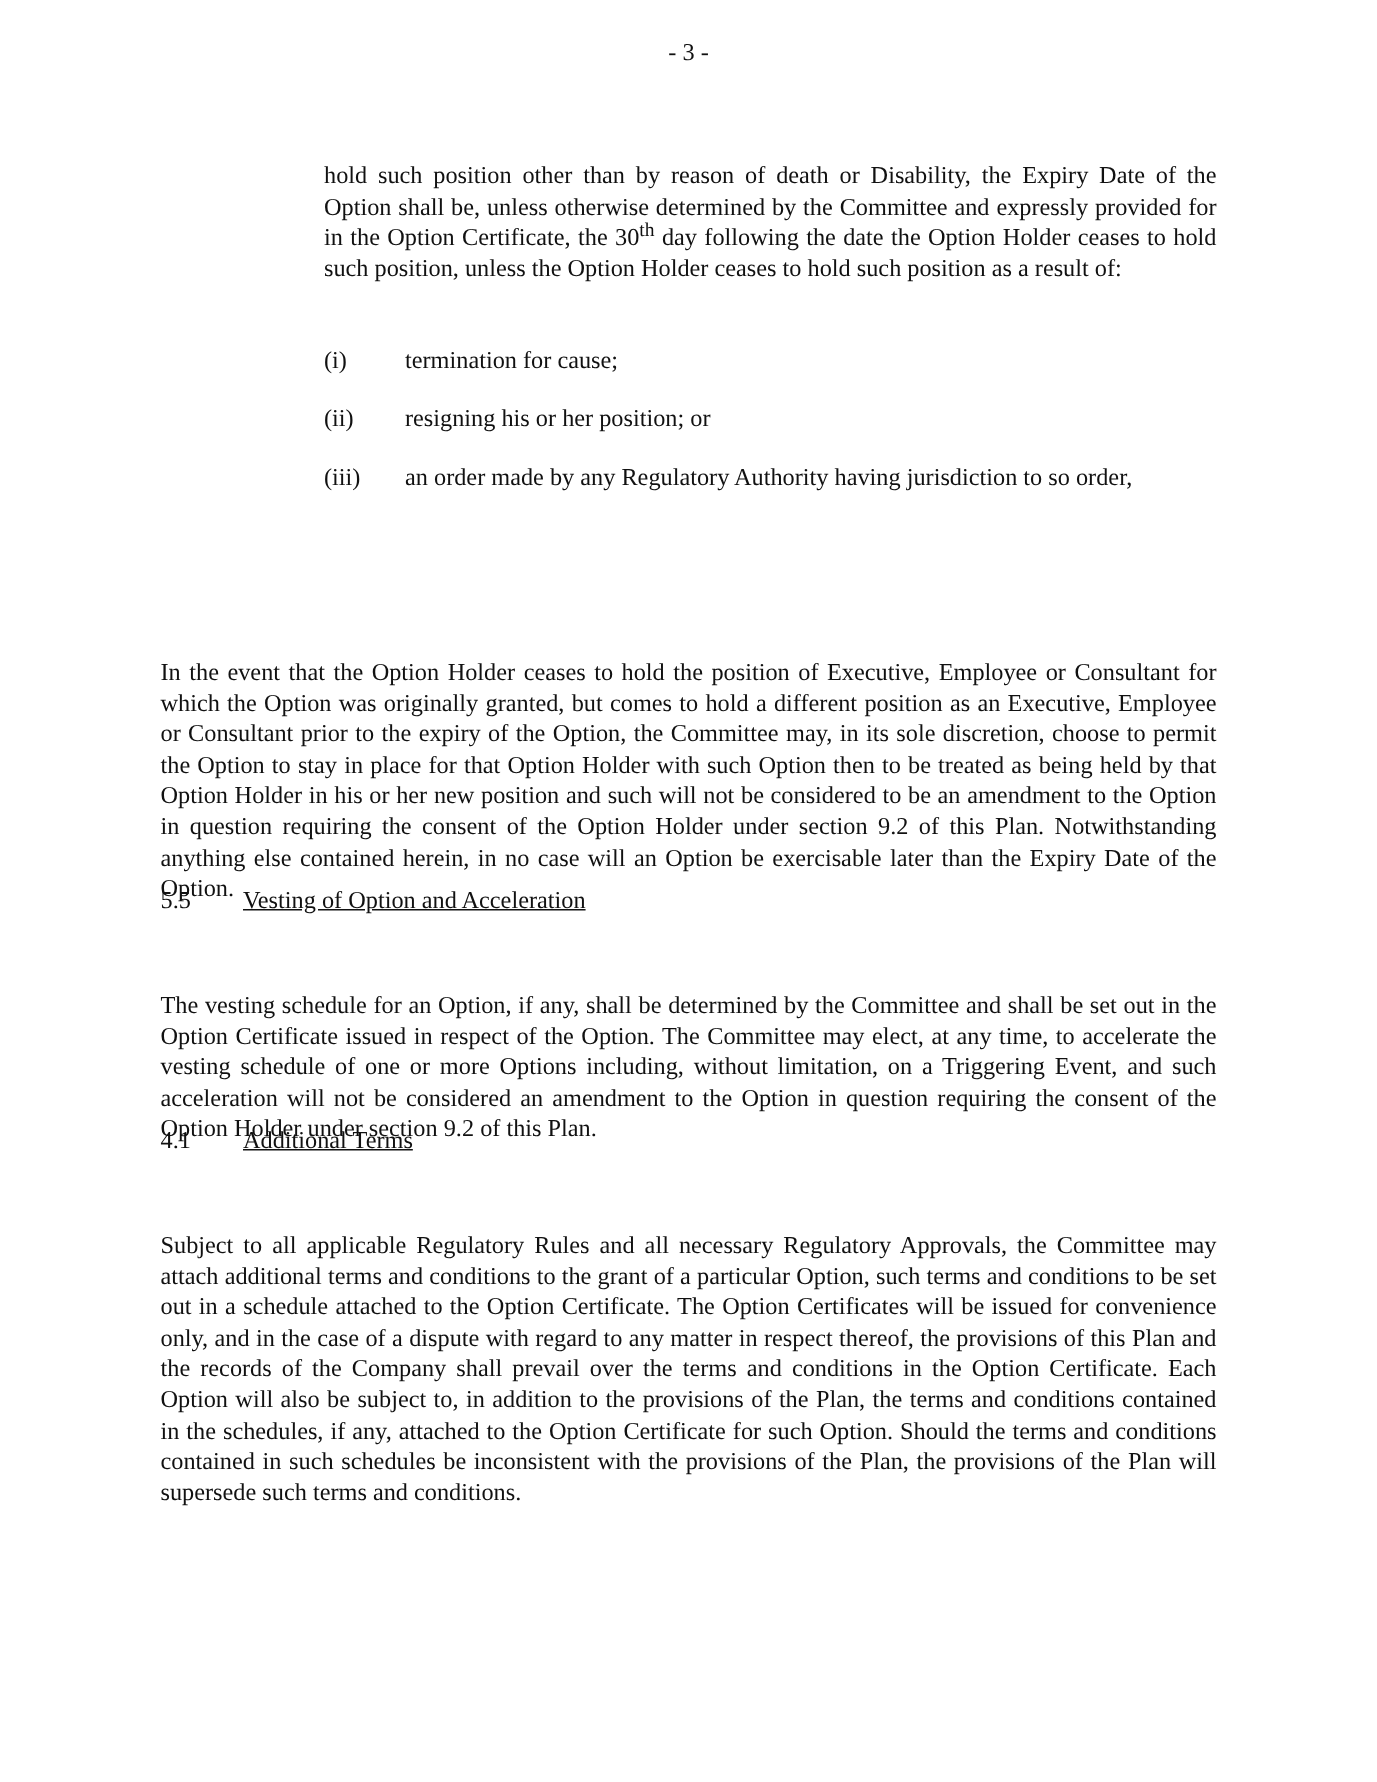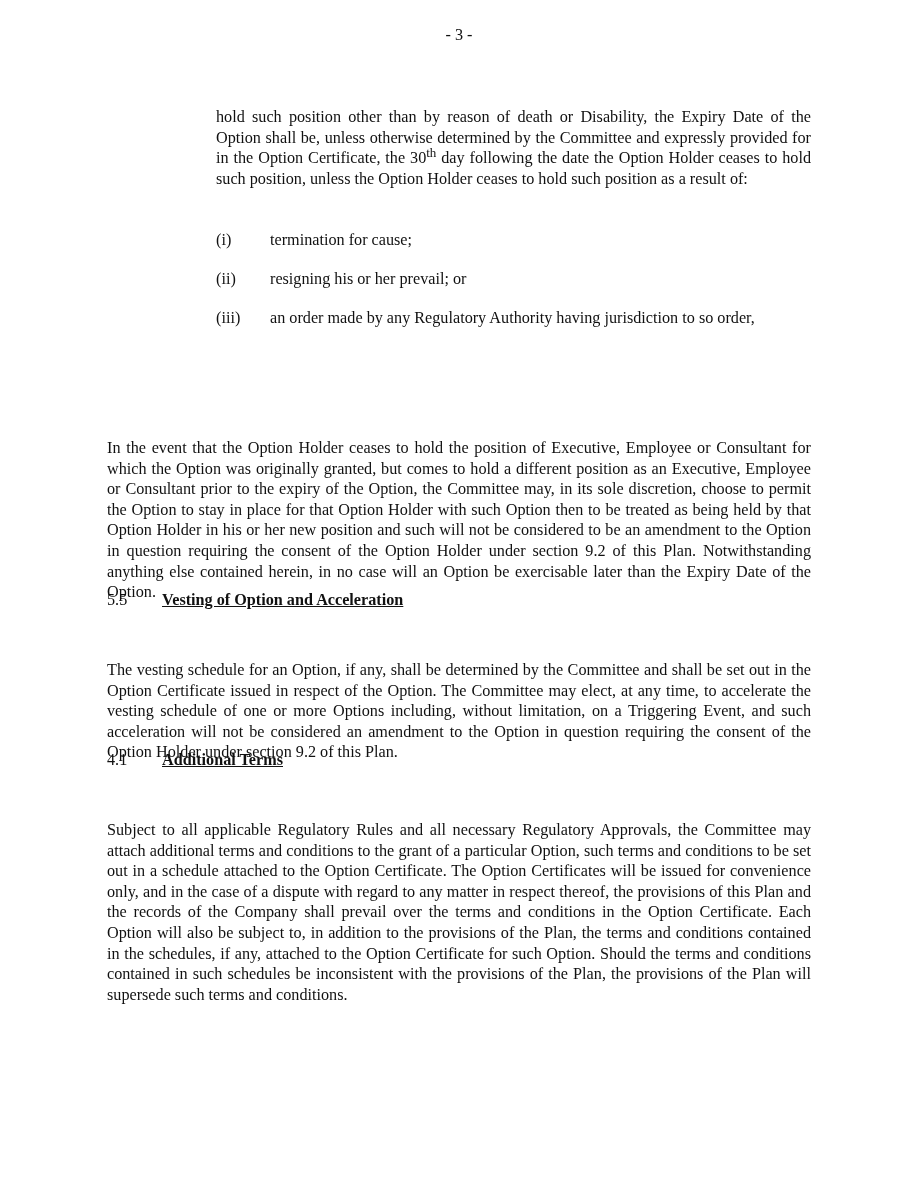--- a/index.html
+++ b/index.html
@@ -13,39 +13,39 @@
   .block { position: absolute; text-align: justify; }
   .block.last-left { text-align-last: left; }
   .indent1 { left: 216px; width: 595px; top: 107px; }
   .list { position: absolute; left: 216px; width: 600px; }
   .list .num { position: absolute; left: 0; }
   .list .txt { position: absolute; left: 54px; white-space: nowrap; }
   .indent2 { left: 162px; width: 649px; top: 346px; }
   .body { left: 107px; width: 704px; margin-top: 32px; }
   .heading { position: absolute; left: 107px; }
   .heading .hnum { position: absolute; left: 0; }
-  .heading .htitle { position: absolute; left: 55px; font-weight: bold; text-decoration: underline; white-space: nowrap; text-align: center; }
+  .heading .htitle { position: absolute; left: 55px; font-weight: normal; text-decoration: underline; white-space: nowrap; text-align: center; }
   sup { font-size: 13px; line-height: 0; vertical-align: 6px; }
 </style>
 </head>
 <body>
 
 <div class="page">
 
   <div class="pagenum">- 3 -</div>
 
   <div class="block indent1 last-left"><span>hold such position other than by reason of death or Disability, the Expiry Date of the Option shall be, unless otherwise determined by the Committee and expressly provided for in the Option Certificate, the 30</span><sup>th</sup><span> day following the date the Option Holder ceases to hold such position, unless the Option Holder ceases to hold such position as a result of:</span></div>
 
   <div class="list" style="top:230px;">
     <span class="num">(i)</span>
     <span class="txt">termination for cause;</span>
   </div>
   <div class="list" style="top:269px;">
     <span class="num">(ii)</span>
-    <span class="txt">resigning his or her prevail; or</span>
+    <span class="txt">resigning his or her position; or</span>
   </div>
   <div class="list" style="top:308px;">
     <span class="num">(iii)</span>
     <span class="txt">an order made by any Regulatory Authority having jurisdiction to so order,</span>
   </div>
 
 
   <div class="block body last-left" style="top:406px;">In the event that the Option Holder ceases to hold the position of Executive, Employee or Consultant for which the Option was originally granted, but comes to hold a different position as an Executive, Employee or Consultant prior to the expiry of the Option, the Committee may, in its sole discretion, choose to permit the Option to stay in place for that Option Holder with such Option then to be treated as being held by that Option Holder in his or her new position and such will not be considered to be an amendment to the Option in question requiring the consent of the Option Holder under section 9.2 of this Plan. Notwithstanding anything else contained herein, in no case will an Option be exercisable later than the Expiry Date of the Option.</div>
 
   <div class="heading" style="top:590px;">

